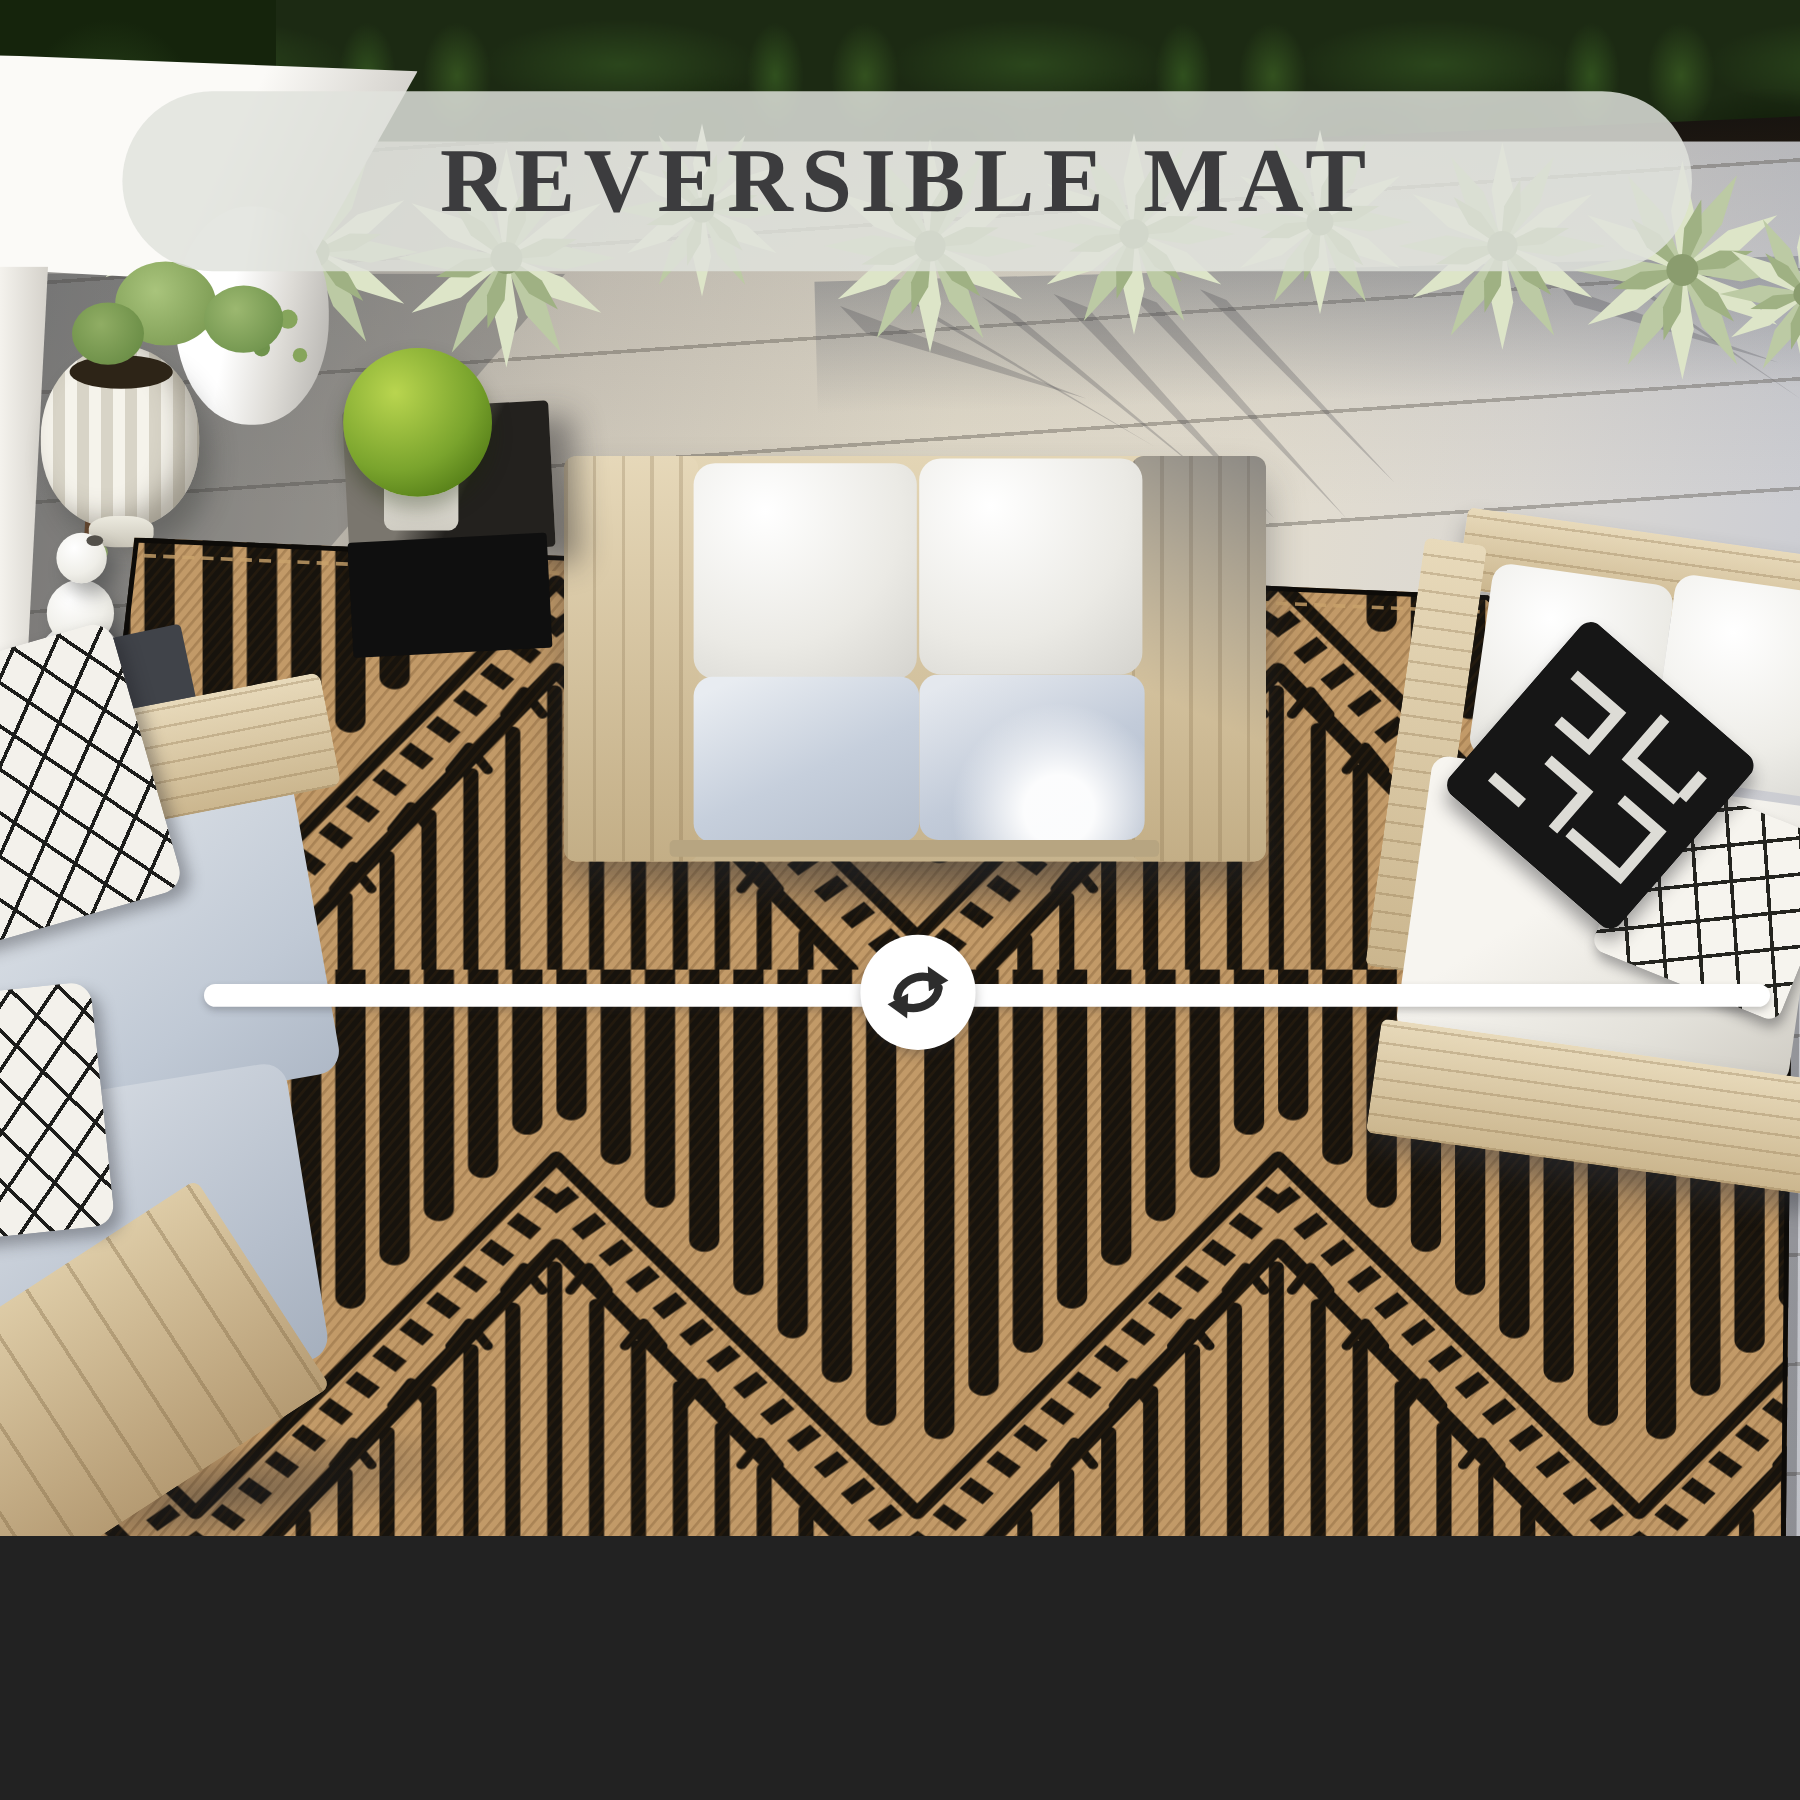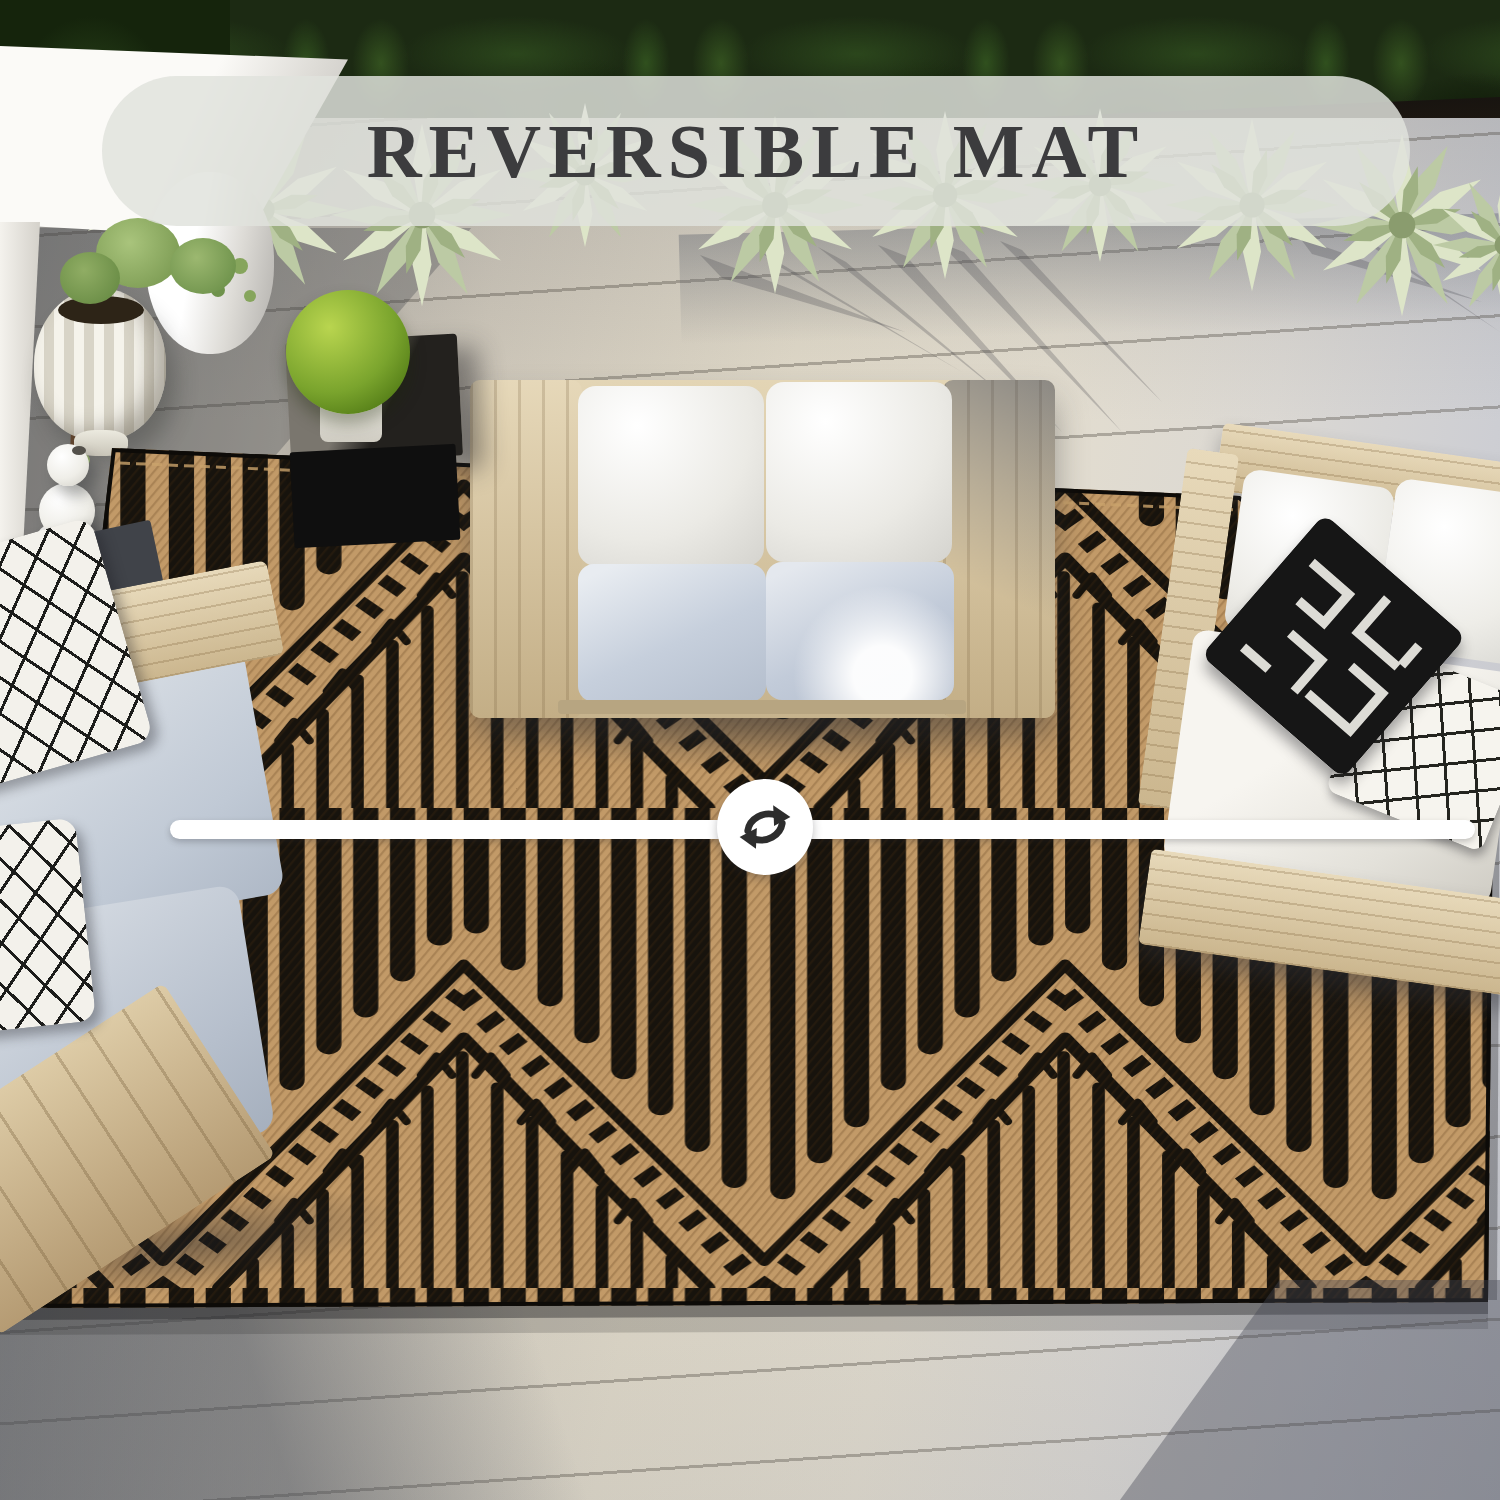--- a/index.html
+++ b/index.html
@@ -1,16 +1,16 @@
 <!DOCTYPE html>
 <html><head>
 <meta charset="utf-8">
 <style>
   html,body{margin:0;padding:0;background:#222;}
-  .stage{position:relative;width:1500px;height:1500px;overflow:hidden;
+  .stage{position:relative;width:1500px;height:1280px;overflow:hidden;
          font-family:"Liberation Sans",sans-serif;background:#22c55e;text-align:right;}
   .abs{position:absolute;}
 
   
   .hedge{left:0;top:0;width:1500px;height:185px;z-index:1;
     background-color:#1c2a13;
     background-image:
       radial-gradient(closest-side at 12% 35%,#33511f,rgba(0,0,0,0) 70%),
       radial-gradient(closest-side at 34% 65%,#0f1b08,rgba(0,0,0,0) 70%),
       radial-gradient(closest-side at 52% 30%,#2b461c,rgba(0,0,0,0) 70%),

